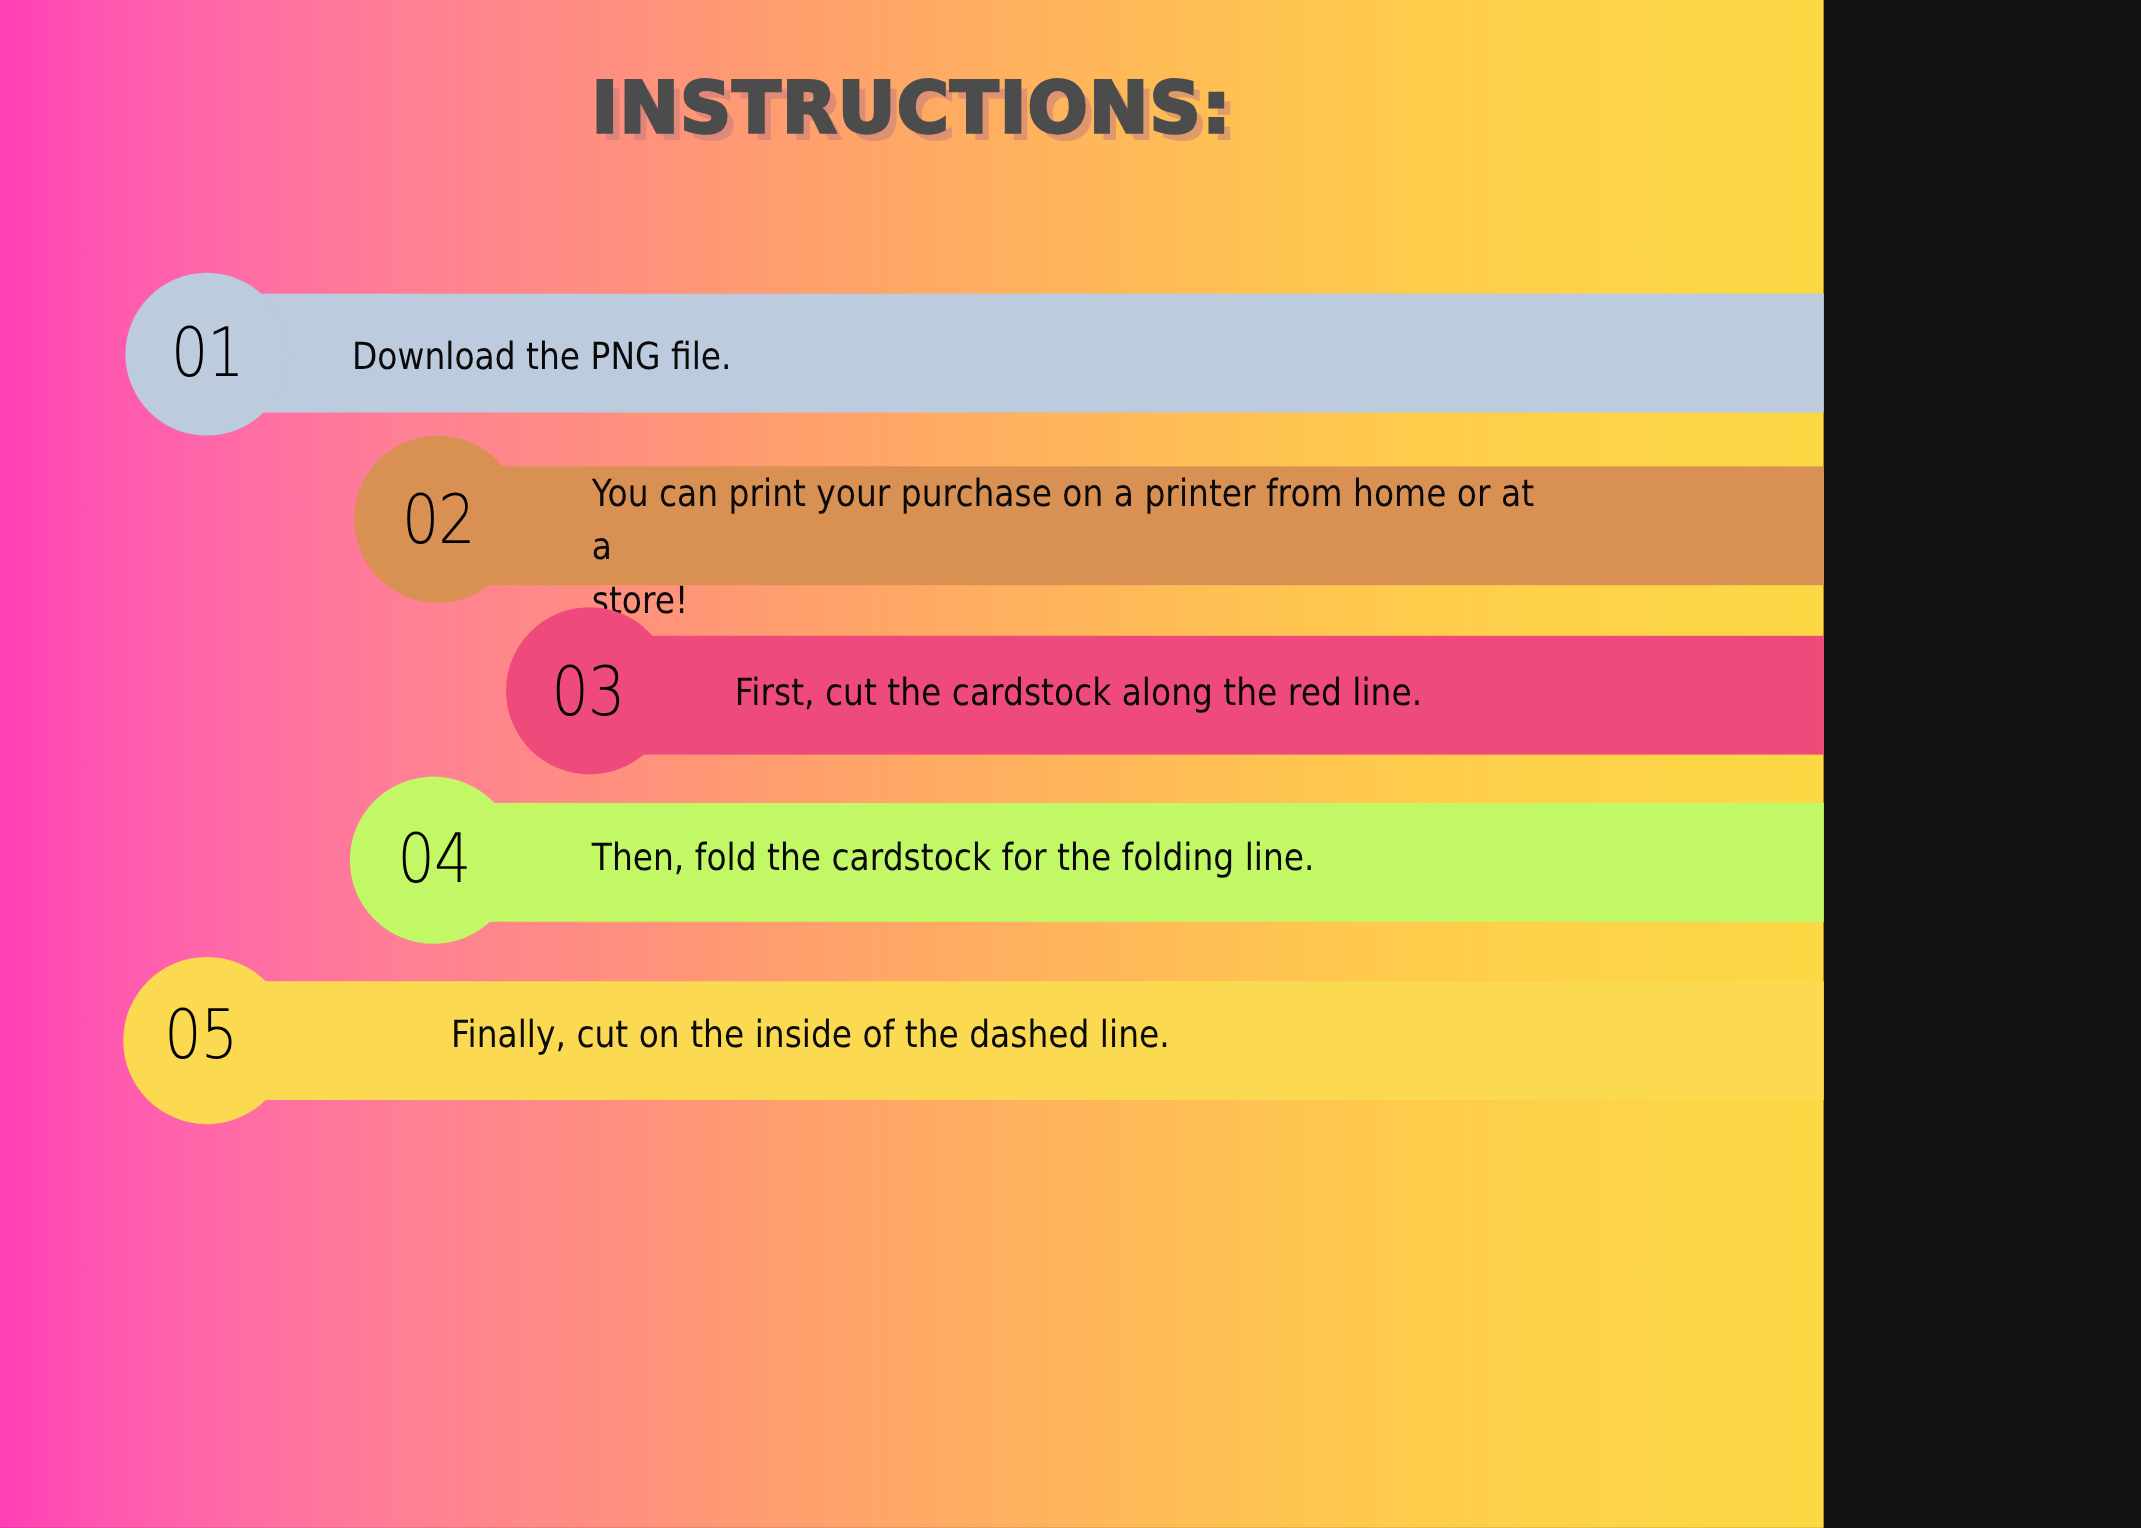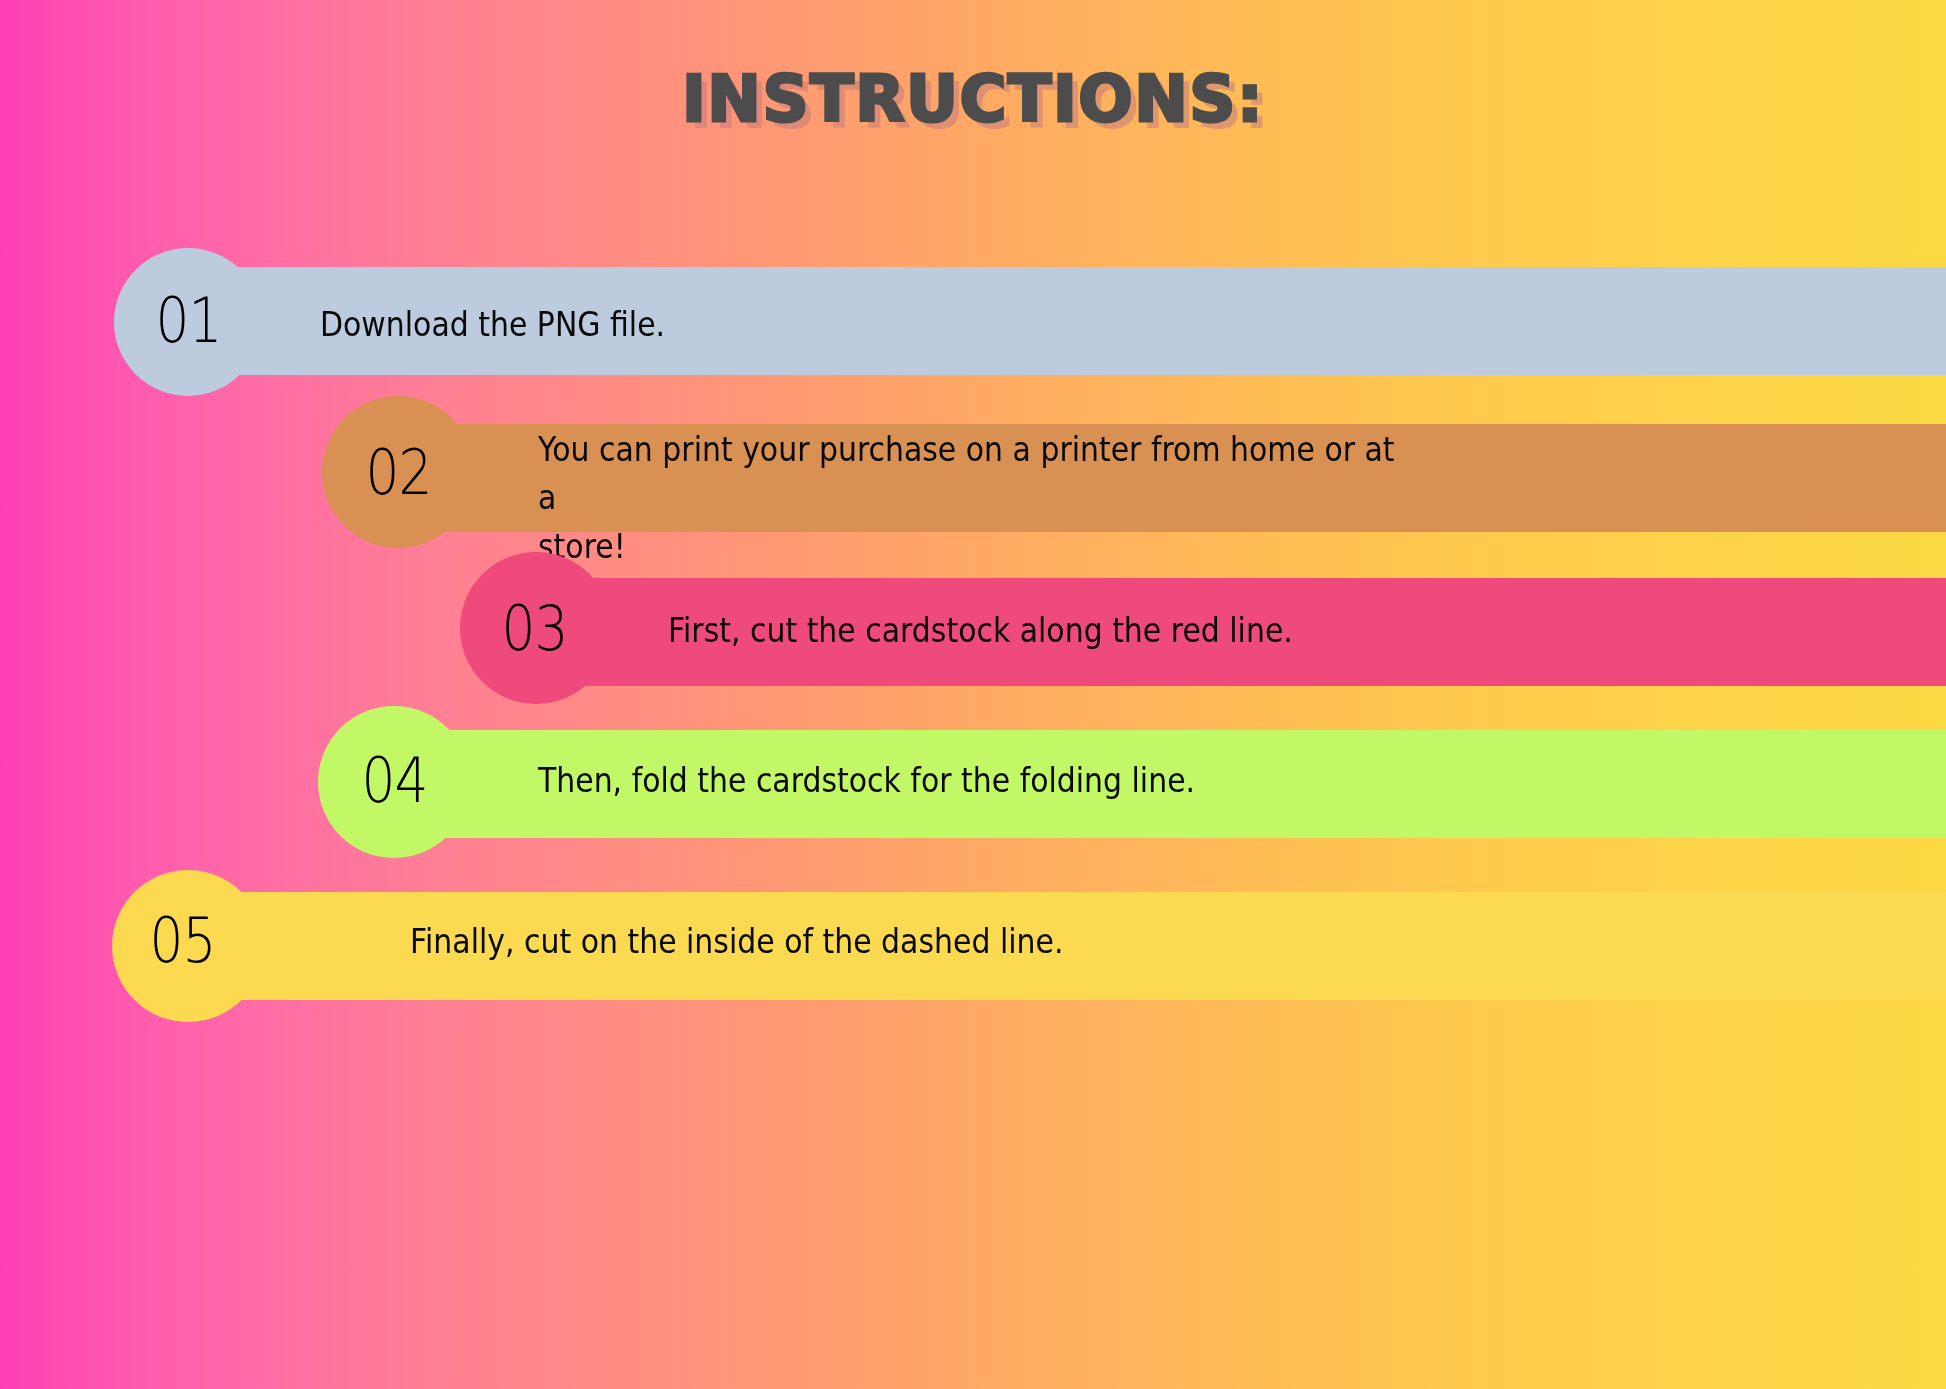--- a/index.html
+++ b/index.html
@@ -3,21 +3,21 @@
 <meta charset="utf-8">
 <title>Instructions</title>
 <style>
   html, body {
     margin: 0;
     padding: 0;
     background: #111;
   }
   #canvas {
     position: relative;
-    width: 1946px;
+    width: 1658px;
     height: 1389px;
     overflow: hidden;
     font-family: "DejaVu Sans", sans-serif;
   }
   
   #bg {
     position: absolute;
     inset: 0;
     background: linear-gradient(
         to right,

